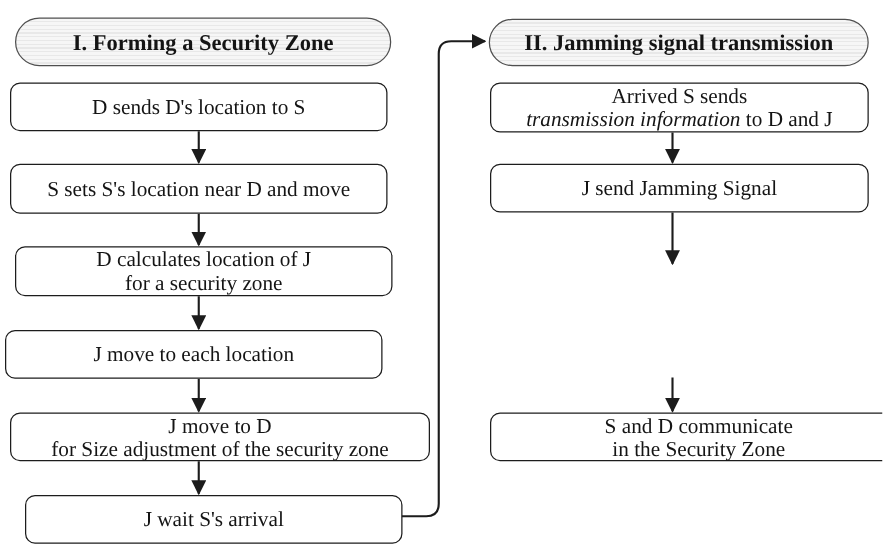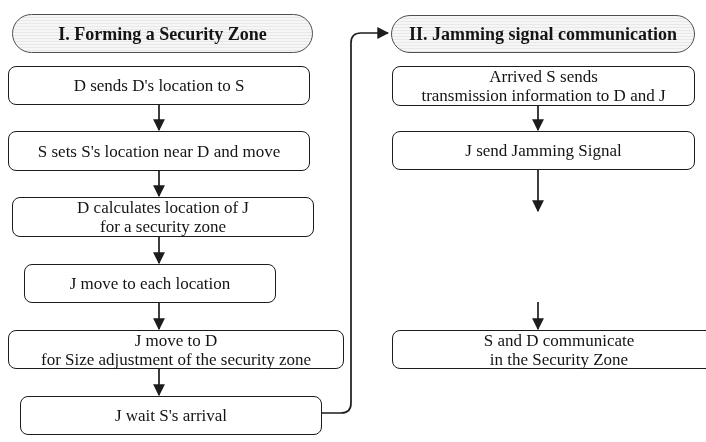--- a/index.html
+++ b/index.html
@@ -27,21 +27,21 @@
     border:1.2px solid var(--pill-border,#4f4f4f);
     border-radius:20px;
     font-weight:bold;font-size:18px;line-height:20px;
     background:repeating-linear-gradient(180deg,
       var(--pill-fill-light,#f6f6f6) 0px,
       var(--pill-fill-light,#f6f6f6) 2px,
       var(--pill-fill-dark,#e8e8e8) 2px,
       var(--pill-fill-dark,#e8e8e8) 3px);
   }
   .ln{white-space:nowrap;}
-  .it{}
+  .it{font-style:italic;}
 </style>
 </head>
 <body>
 
 <div class="canvas">
 
   <svg class="arrows" viewBox="0 0 706 442" xmlns="http://www.w3.org/2000/svg">
     <defs>
       <marker id="ah" viewBox="0 0 10 10" refX="9" refY="5" markerWidth="7" markerHeight="7" orient="auto-start-reverse">
         <path class="ah" d="M0 0 L10 5 L0 10 z"></path>
@@ -68,35 +68,35 @@
 
   <div class="node box" style="left:8px;top:131px;width:302px;height:40px">
       <div class="ln"><span>S sets S's location near D and move</span></div>
     </div>
 
   <div class="node box" style="left:12px;top:197px;width:302px;height:40px">
       <div class="ln"><span>D calculates location of J</span></div>
       <div class="ln"><span>for a security zone</span></div>
     </div>
 
-  <div class="node box" style="left:24px;top:264px;width:252px;height:39px">
+  <div class="node box" style="left:4px;top:264px;width:302px;height:39px">
       <div class="ln"><span>J move to each location</span></div>
     </div>
 
   <div class="node box" style="left:8px;top:330px;width:336px;height:39px">
       <div class="ln"><span>J move to D</span></div>
       <div class="ln"><span>for Size adjustment of the security zone</span></div>
     </div>
 
   <div class="node box" style="left:20px;top:396px;width:302px;height:39px">
       <div class="ln"><span>J wait S's arrival</span></div>
     </div>
 
   <div class="node pill" style="left:391px;top:15px;width:304px;height:38px">
-    <span>II. Jamming signal communication</span>
+    <span>II. Jamming signal transmission</span>
   </div>
 
   <div class="node box" style="left:392px;top:66px;width:303px;height:40px">
       <div class="ln"><span>Arrived S sends</span></div>
       <div class="ln"><span class="it">transmission information</span><span> to D and J</span></div>
     </div>
 
   <div class="node box" style="left:392px;top:131px;width:303px;height:39px">
       <div class="ln"><span>J send Jamming Signal</span></div>
     </div>

